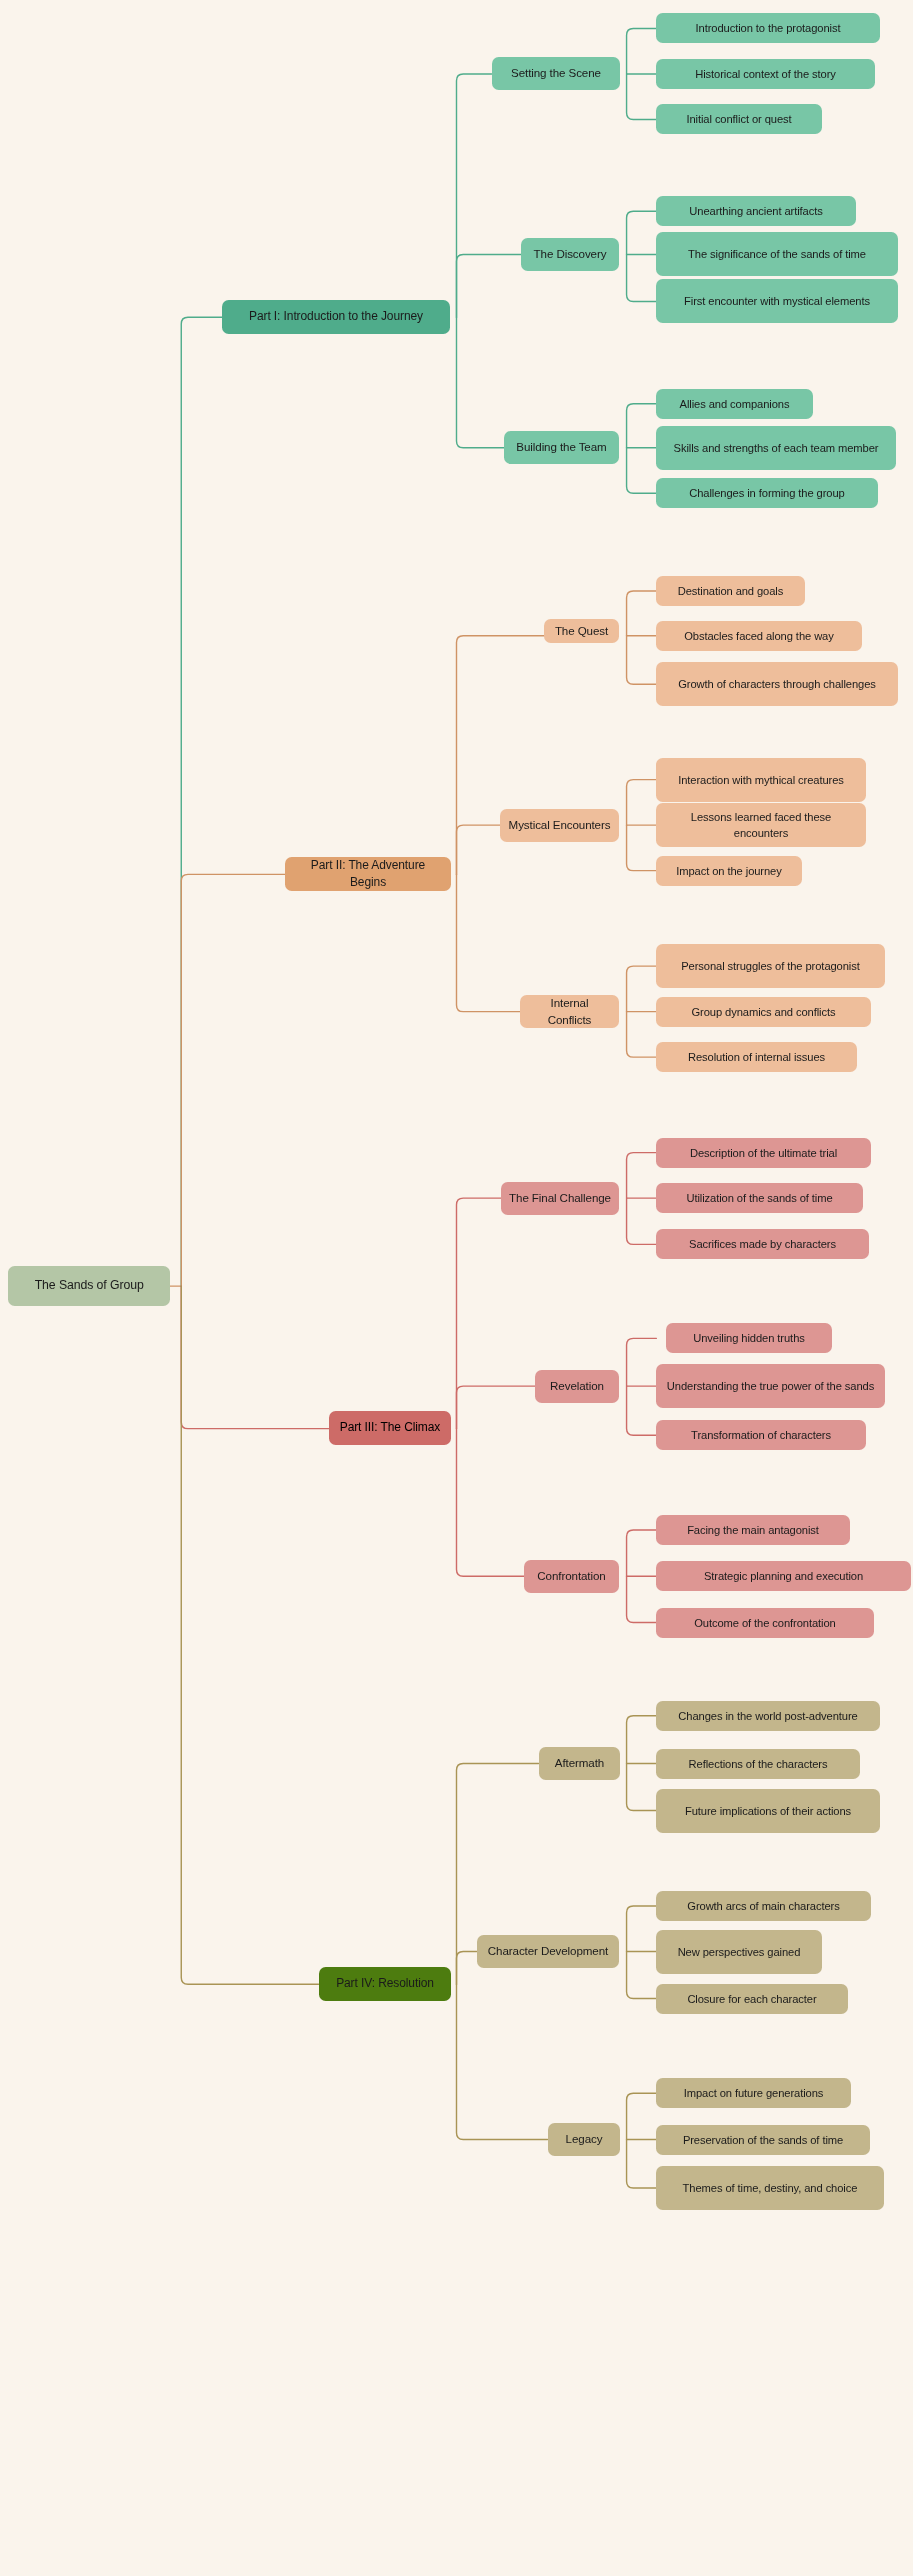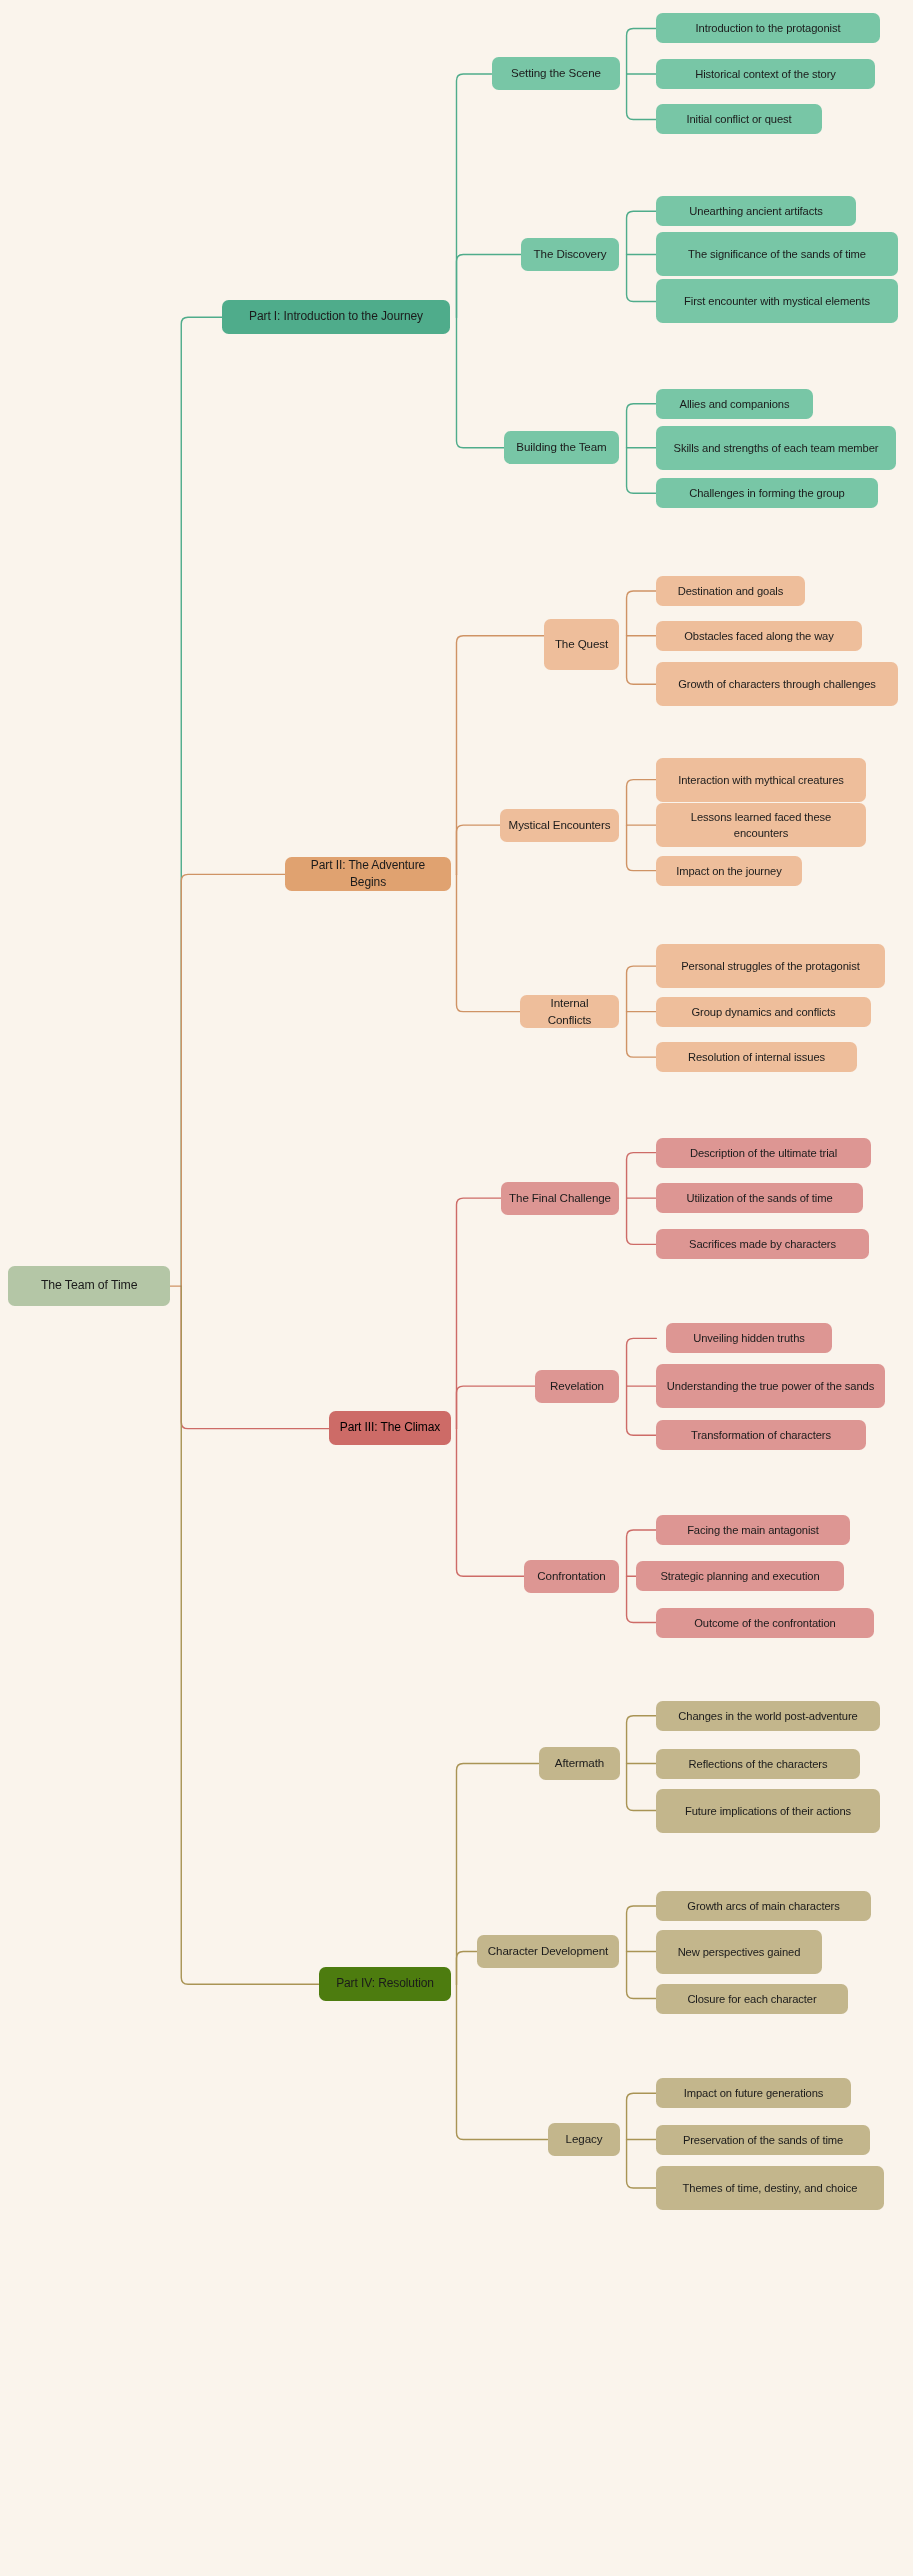--- a/index.html
+++ b/index.html
@@ -120,21 +120,21 @@
       <path d="M 840 2616 L 840 2564 Q 840 2555 849 2555 L 880 2555" fill="none" stroke="#a99455" stroke-width="1.9" stroke-linecap="round"></path>
       <path d="M 840 2616 L 880 2616" fill="none" stroke="#a99455" stroke-width="1.9" stroke-linecap="round"></path>
       <path d="M 840 2616 L 840 2670 Q 840 2679 849 2679 L 880 2679" fill="none" stroke="#a99455" stroke-width="1.9" stroke-linecap="round"></path>
       <path d="M 612 2660 L 612 2859 Q 612 2868 621 2868 L 734 2868" fill="none" stroke="#a99455" stroke-width="1.9" stroke-linecap="round"></path>
       <path d="M 840 2868 L 840 2815 Q 840 2806 849 2806 L 880 2806" fill="none" stroke="#a99455" stroke-width="1.9" stroke-linecap="round"></path>
       <path d="M 840 2868 L 880 2868" fill="none" stroke="#a99455" stroke-width="1.9" stroke-linecap="round"></path>
       <path d="M 840 2868 L 840 2924 Q 840 2933 849 2933 L 880 2933" fill="none" stroke="#a99455" stroke-width="1.9" stroke-linecap="round"></path>
     </svg>
   <div id="node-layer">
       <div class="node root c-root" style="left: 8.2px; top: 1266px; width: 162px; height: 40px;">
-        <span class="label">The Team of Time</span>
+        <span class="label">The Sands of Group</span>
       </div>
       <div class="node branch c-green-br" style="left: 222px; top: 300px; width: 228px; height: 34px;">
         <span class="label">Part I: Introduction to the Journey</span>
       </div>
       <div class="node sub c-green" style="left: 492px; top: 57px; width: 128px; height: 33px;">
         <span class="label">Setting the Scene</span>
       </div>
       <div class="node leaf c-green" style="left: 656px; top: 13.4px; width: 224px; height: 30px;">
         <span class="label">Introduction to the protagonist</span>
       </div>
@@ -164,21 +164,21 @@
       </div>
       <div class="node leaf c-green" style="left: 656px; top: 426px; width: 240px; height: 44px;">
         <span class="label">Skills and strengths of each team member</span>
       </div>
       <div class="node leaf c-green" style="left: 656px; top: 478px; width: 222px; height: 30px;">
         <span class="label">Challenges in forming the group</span>
       </div>
       <div class="node branch c-orange-br" style="left: 285px; top: 857px; width: 166px; height: 34px;">
         <span class="label">Part II: The Adventure Begins</span>
       </div>
-      <div class="node sub c-orange" style="left: 544px; top: 619px; width: 75px; height: 51px;">
+      <div class="node sub c-orange" style="left: 544px; top: 619px; width: 75px; height: 24px;">
         <span class="label">The Quest</span>
       </div>
       <div class="node leaf c-orange" style="left: 656px; top: 576px; width: 149px; height: 30px;">
         <span class="label">Destination and goals</span>
       </div>
       <div class="node leaf c-orange" style="left: 656px; top: 621px; width: 206px; height: 30px;">
         <span class="label">Obstacles faced along the way</span>
       </div>
       <div class="node leaf c-orange" style="left: 656px; top: 662px; width: 242px; height: 44px;">
         <span class="label">Growth of characters through challenges</span>
@@ -233,21 +233,21 @@
       </div>
       <div class="node leaf c-red" style="left: 656px; top: 1420px; width: 210px; height: 30px;">
         <span class="label">Transformation of characters</span>
       </div>
       <div class="node sub c-red" style="left: 524px; top: 1560px; width: 95px; height: 33px;">
         <span class="label">Confrontation</span>
       </div>
       <div class="node leaf c-red" style="left: 656px; top: 1515px; width: 194px; height: 30px;">
         <span class="label">Facing the main antagonist</span>
       </div>
-      <div class="node leaf c-red" style="left: 636px; top: 1561px; width: 208px; height: 30px;">
+      <div class="node leaf c-red" style="left: 656px; top: 1561px; width: 255px; height: 30px;">
         <span class="label">Strategic planning and execution</span>
       </div>
       <div class="node leaf c-red" style="left: 656px; top: 1608px; width: 218px; height: 30px;">
         <span class="label">Outcome of the confrontation</span>
       </div>
       <div class="node branch c-khaki-br" style="left: 319px; top: 1967px; width: 132px; height: 34px;">
         <span class="label">Part IV: Resolution</span>
       </div>
       <div class="node sub c-khaki" style="left: 539px; top: 1747px; width: 81px; height: 33px;">
         <span class="label">Aftermath</span>

